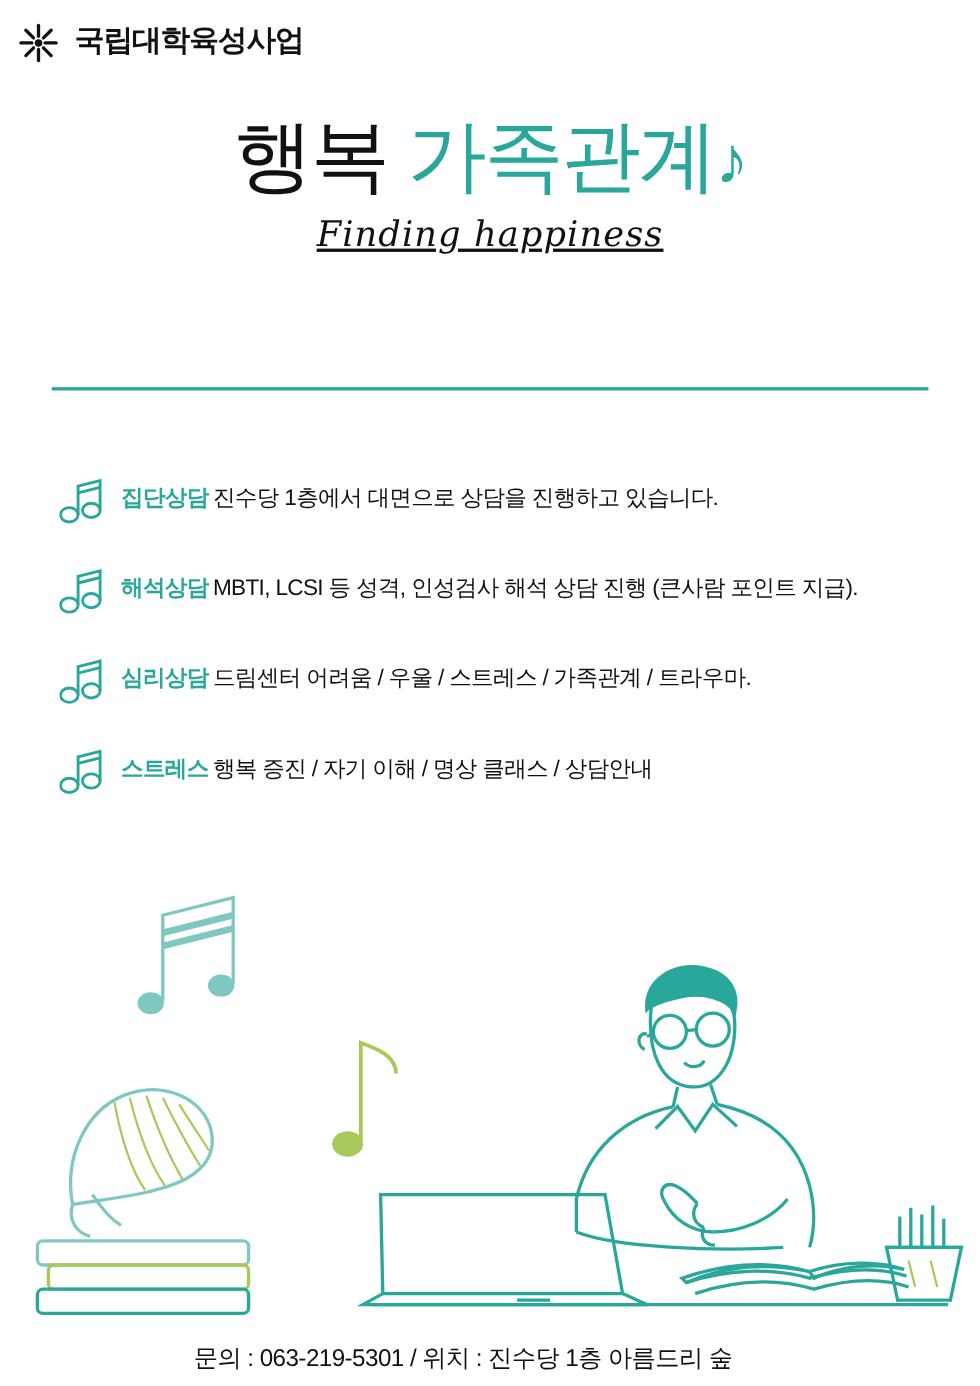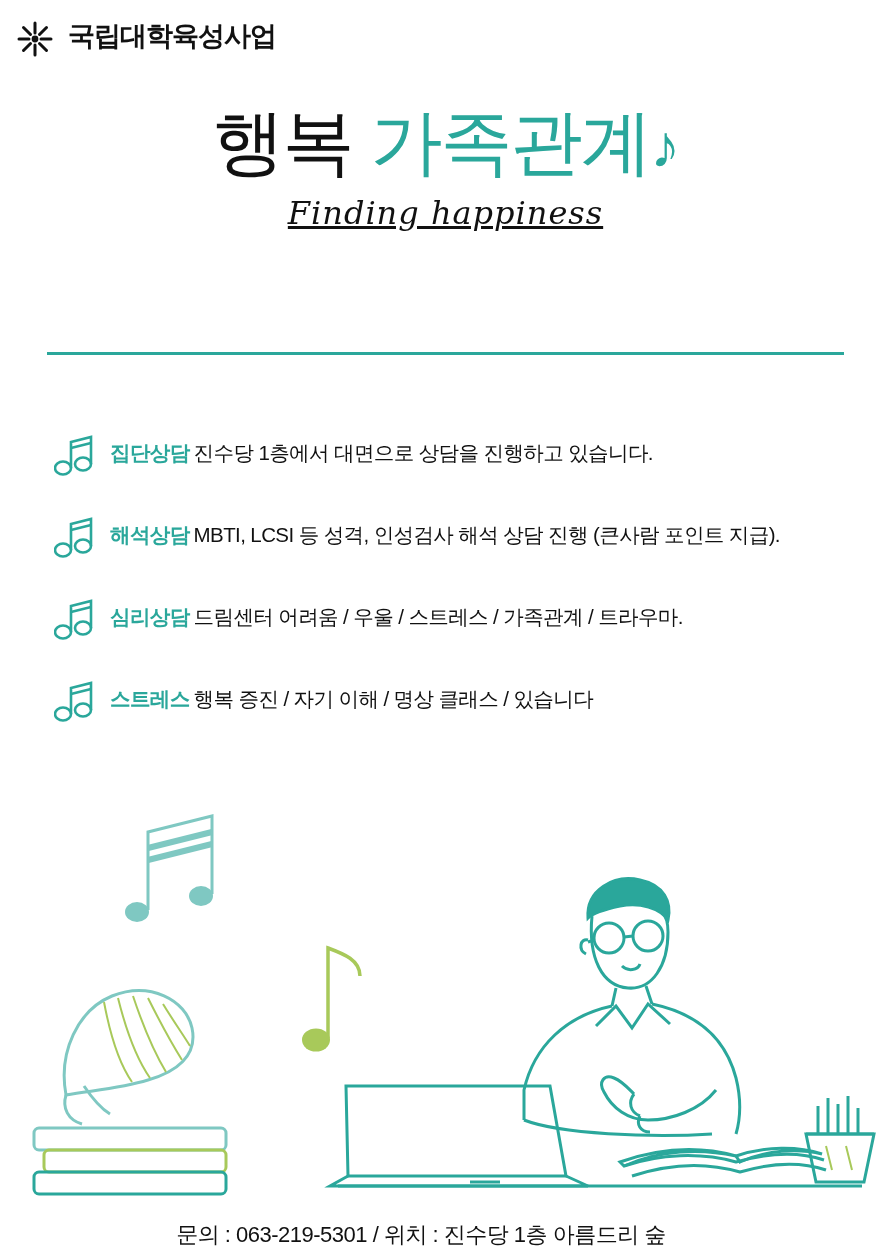--- a/index.html
+++ b/index.html
@@ -230,21 +230,21 @@
       <svg viewBox="0 0 56 48" width="56" height="48" aria-hidden="true">
         <g stroke="#2aa79b" stroke-width="2.6" fill="none">
           <ellipse cx="9" cy="36" rx="8" ry="6.5"></ellipse>
           <ellipse cx="29" cy="32" rx="8" ry="6.5"></ellipse>
           <path d="M17 36 V10 L37 5 V32"></path>
           <path d="M17 16 L37 11"></path>
         </g>
       </svg>
     </span>
     <span class="service-text">
-      <span class="tag">스트레스</span><span class="body">행복 증진 / 자기 이해 / 명상 클래스 / 있습니다</span>
+      <span class="tag">스트레스</span><span class="body">행복 증진 / 자기 이해 / 명상 클래스 / 상담안내</span>
     </span>
   </div>
 
 </div>
 
 <div class="illustration">
   <svg viewBox="0 0 891 415" width="891" height="415" aria-hidden="true">
 
     <g stroke="#7fc8c2" fill="none" stroke-width="3">
       <path d="M148 120 V42 L212 26 V104"></path>

